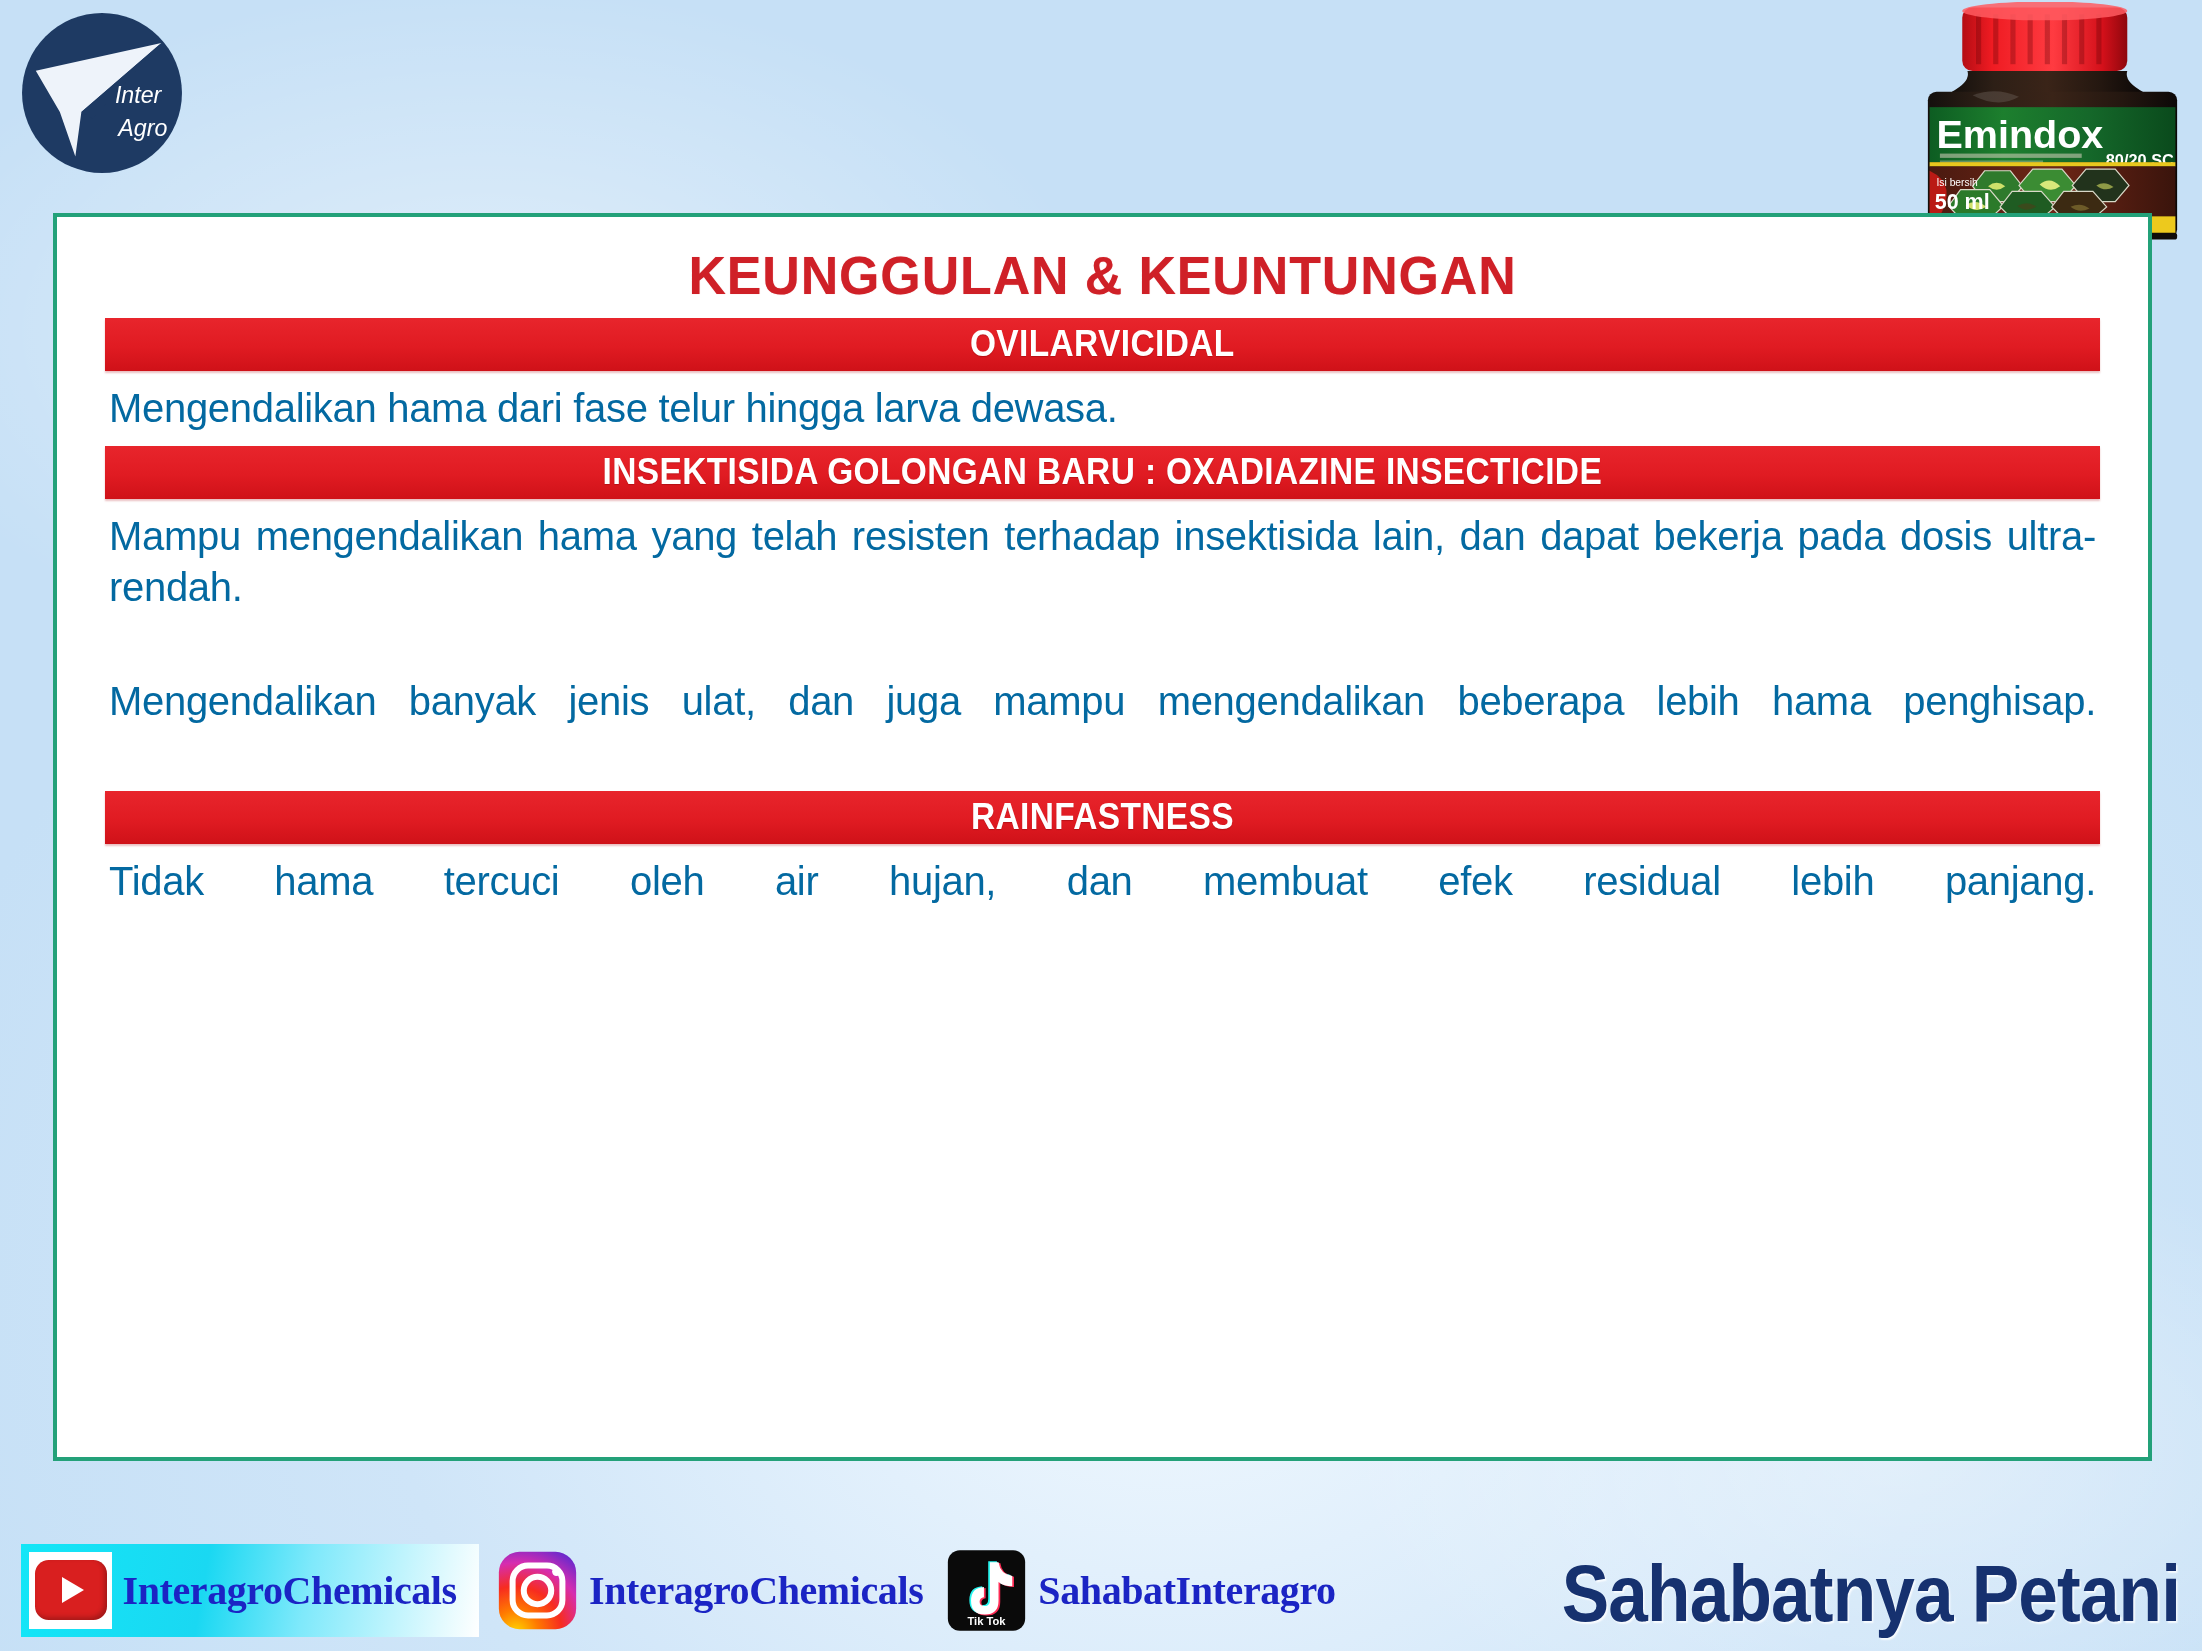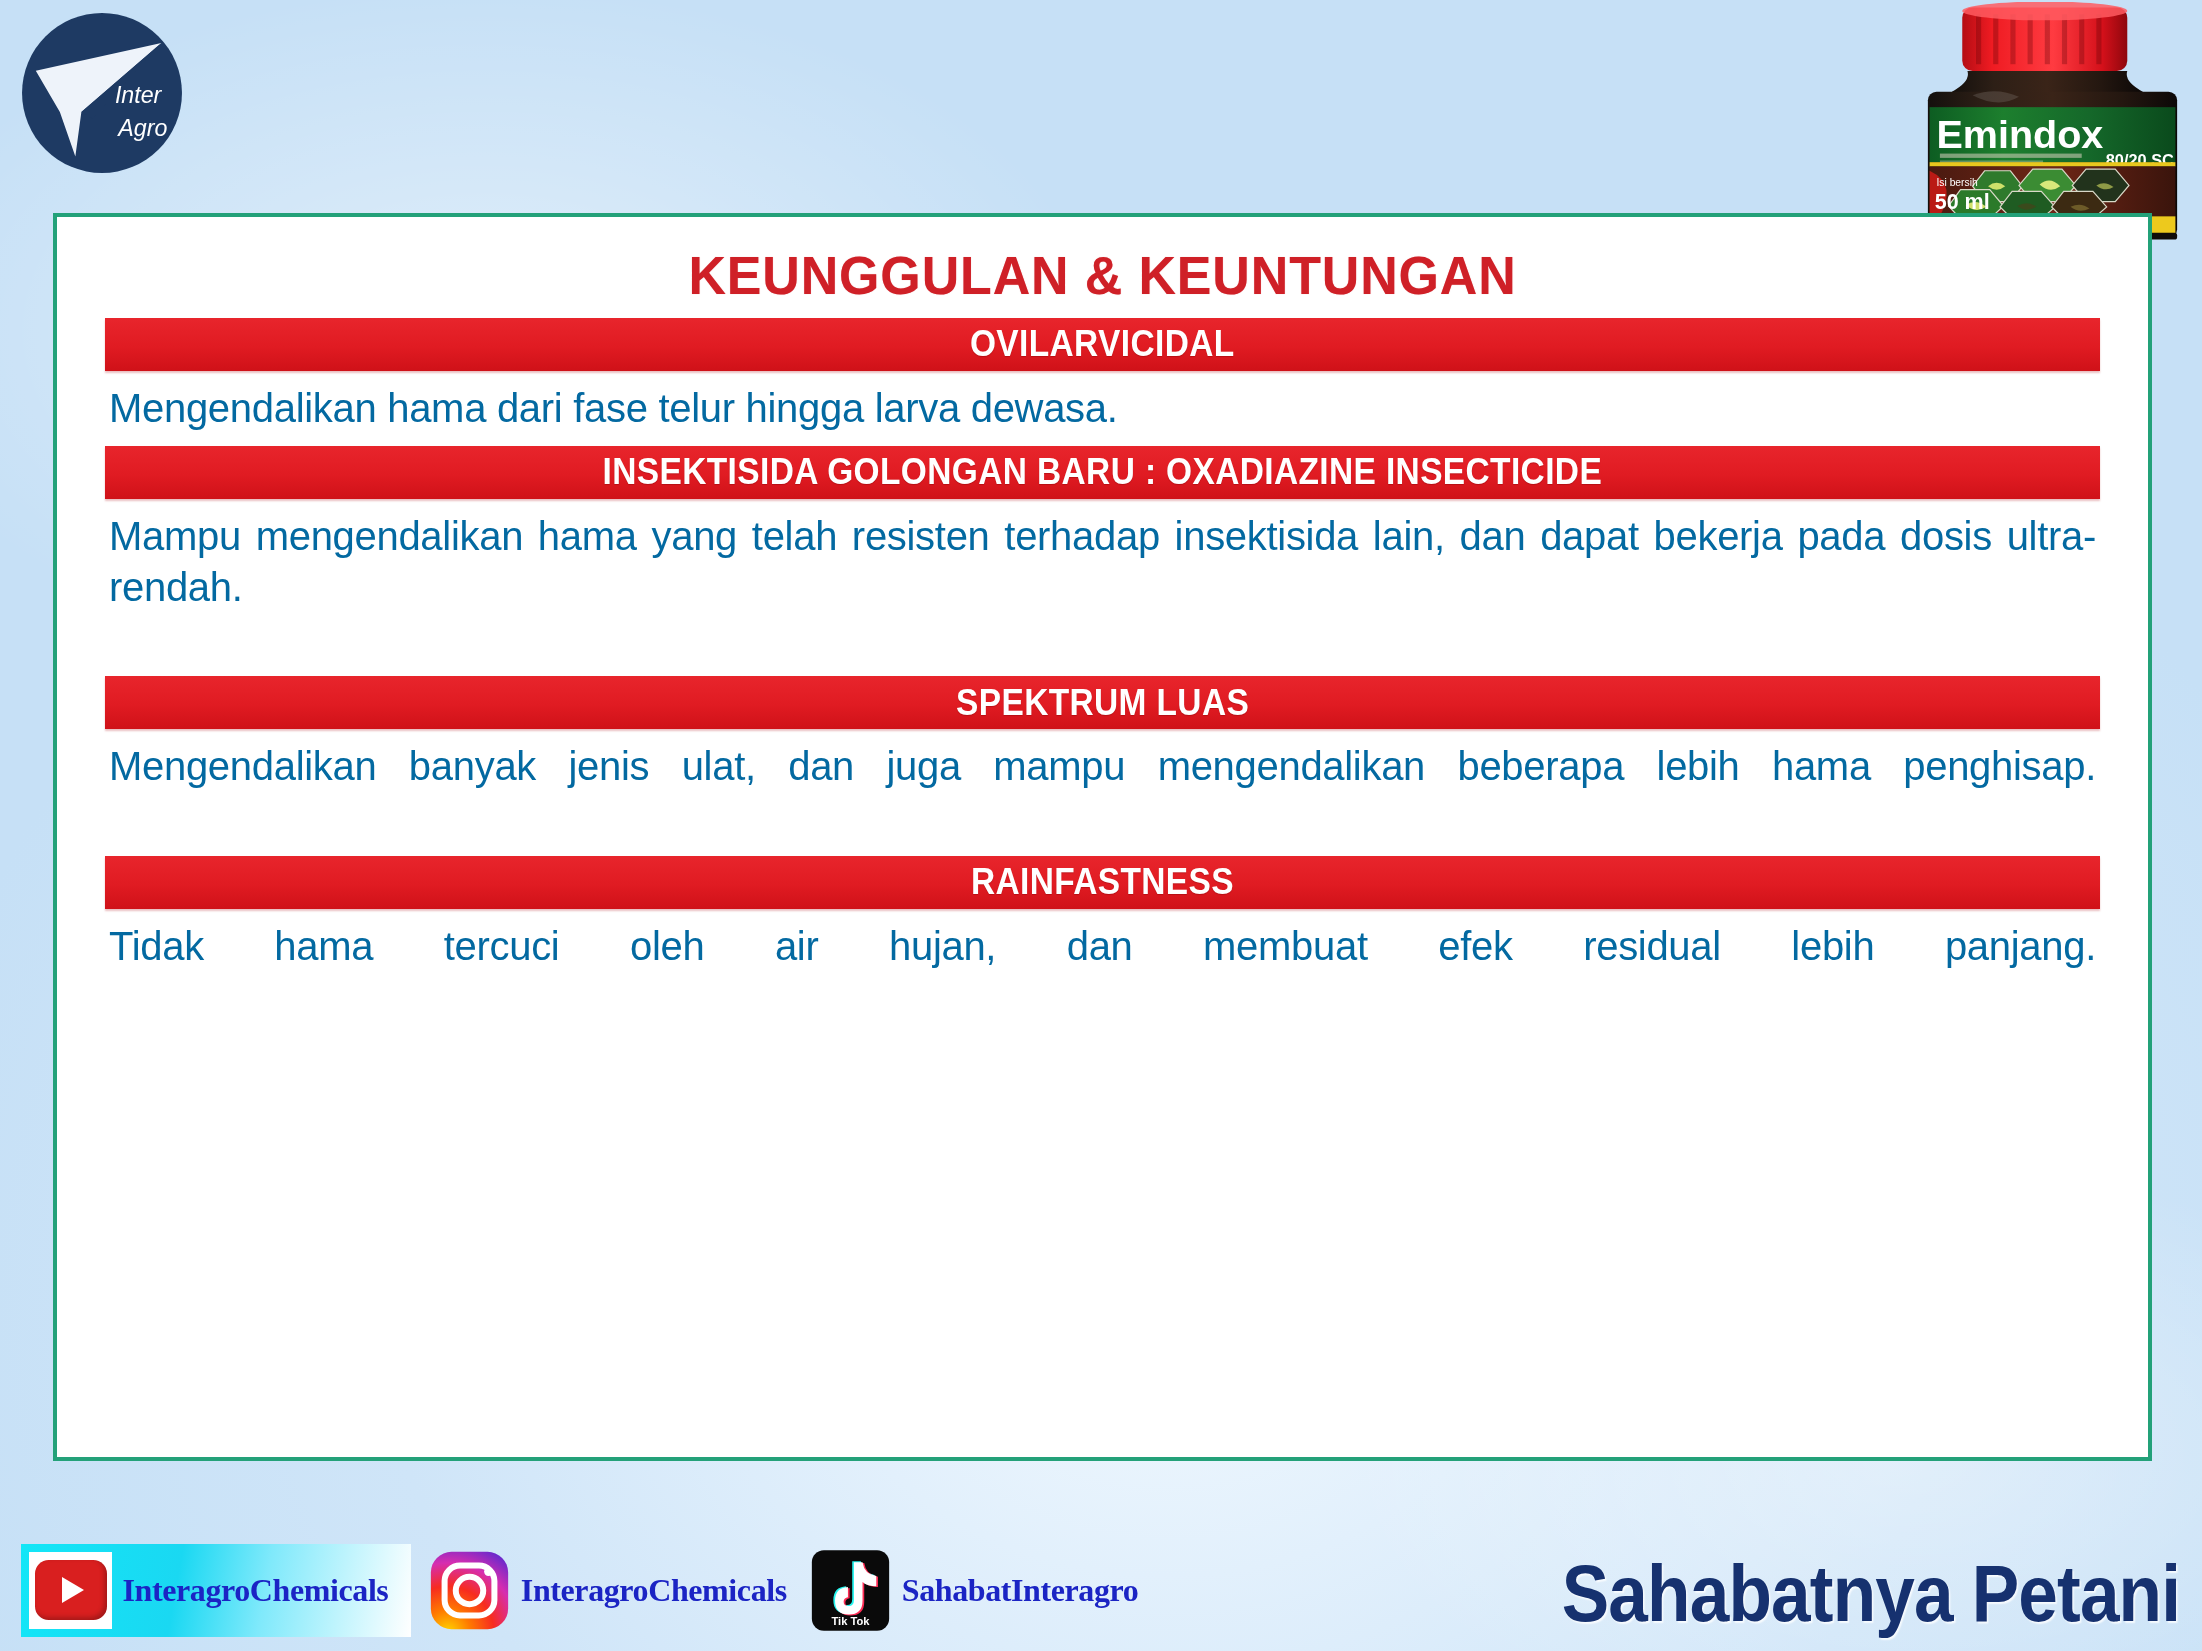--- a/index.html
+++ b/index.html
@@ -160,21 +160,21 @@
     width: 0; height: 0;
     border-left: 22.4px solid #ffffff;
     border-top: 13.8px solid transparent;
     border-bottom: 13.8px solid transparent;
     margin-left: 5.2px;
   }
   .social-label {
     color: #1b24c4;
     font-family: "Liberation Serif", serif;
     font-weight: bold;
-    font-size: 32px;
+    font-size: 40px;
     white-space: nowrap;
     letter-spacing: -0.4px;
   }
   .ig-icon {
     width: 79px; height: 79px;
     margin: 0 12px 0 19px;
   }
   .ig-icon svg { display:block; width:100%; height:100%; }
   .tt-icon {
     width: 79px; height: 83px;
@@ -317,23 +317,20 @@
     </div>
 
     <div class="section">
       <div class="banner">
         <span class="banner-text">INSEKTISIDA GOLONGAN BARU : OXADIAZINE INSECTICIDE</span>
       </div>
       <div class="body-text justify">Mampu mengendalikan hama yang telah resisten terhadap insektisida lain, dan dapat bekerja pada dosis ultra-rendah.</div>
     </div>
 
     <div class="section">
-      <div class="banner">
-        <span class="banner-text">SPEKTRUM LUAS</span>
-      </div>
       <div class="body-text justify">Mengendalikan banyak jenis ulat, dan juga mampu mengendalikan beberapa lebih hama penghisap.</div>
     </div>
 
     <div class="section">
       <div class="banner">
         <span class="banner-text">RAINFASTNESS</span>
       </div>
       <div class="body-text justify">Tidak hama tercuci oleh air hujan, dan membuat efek residual lebih panjang.</div>
     </div>
 

